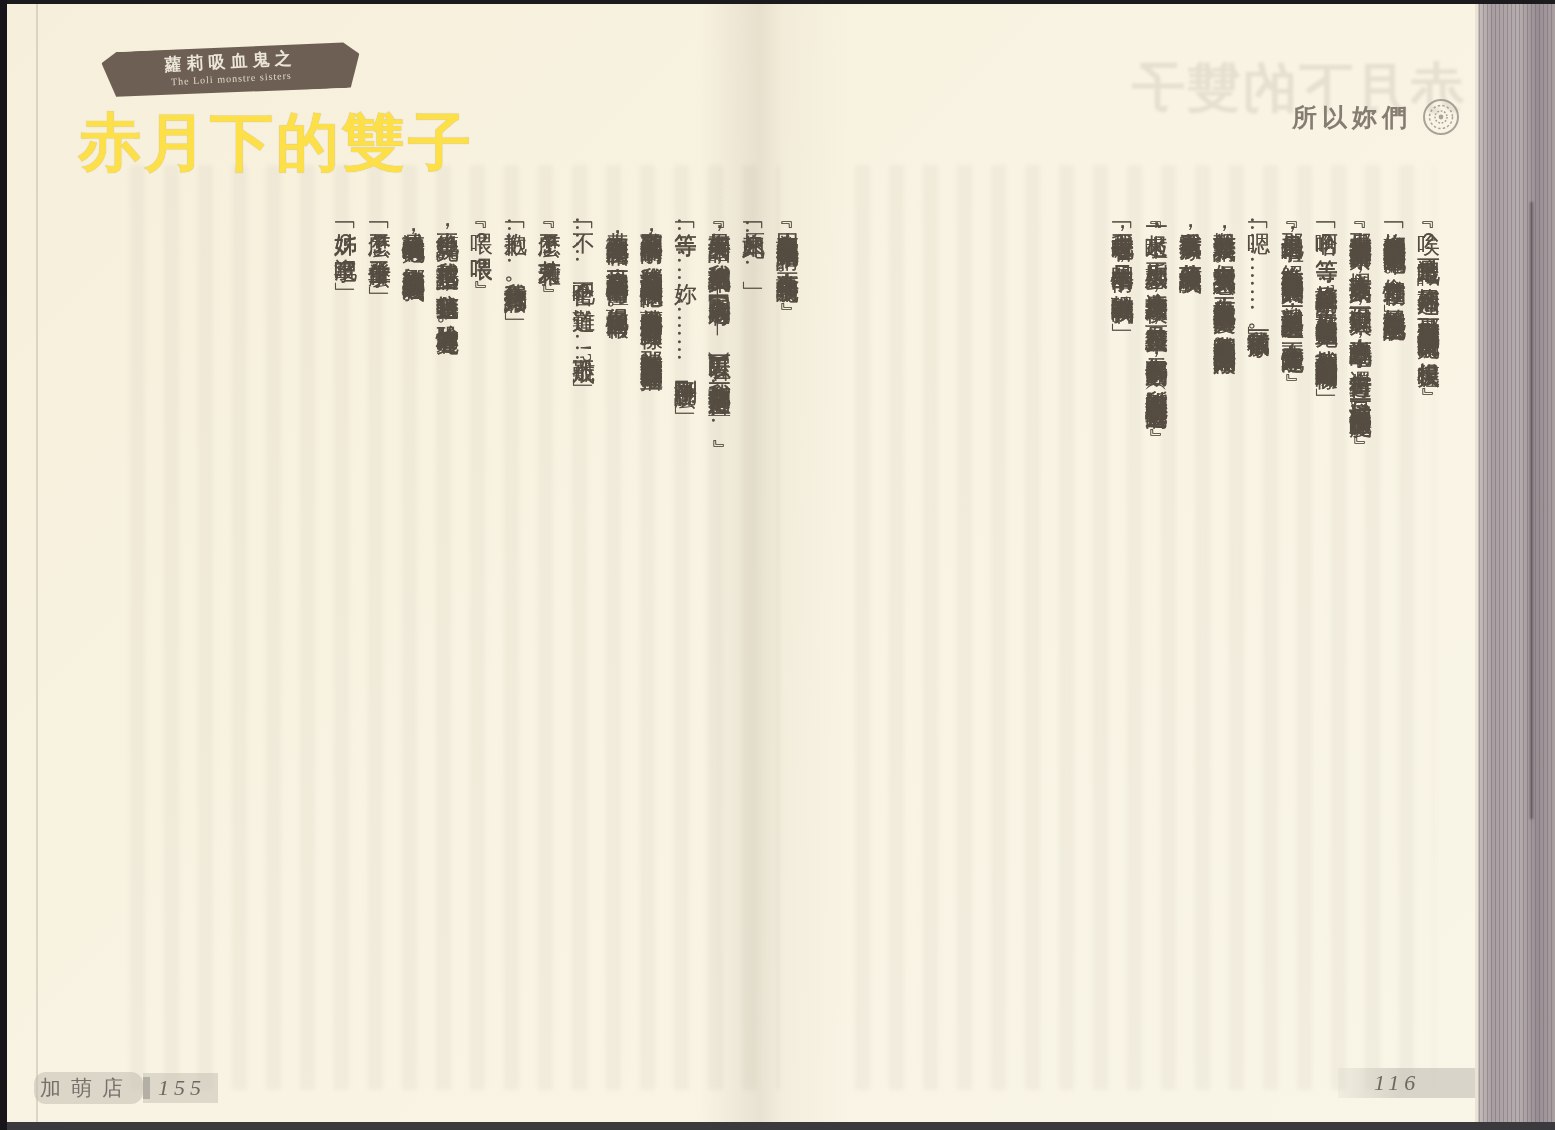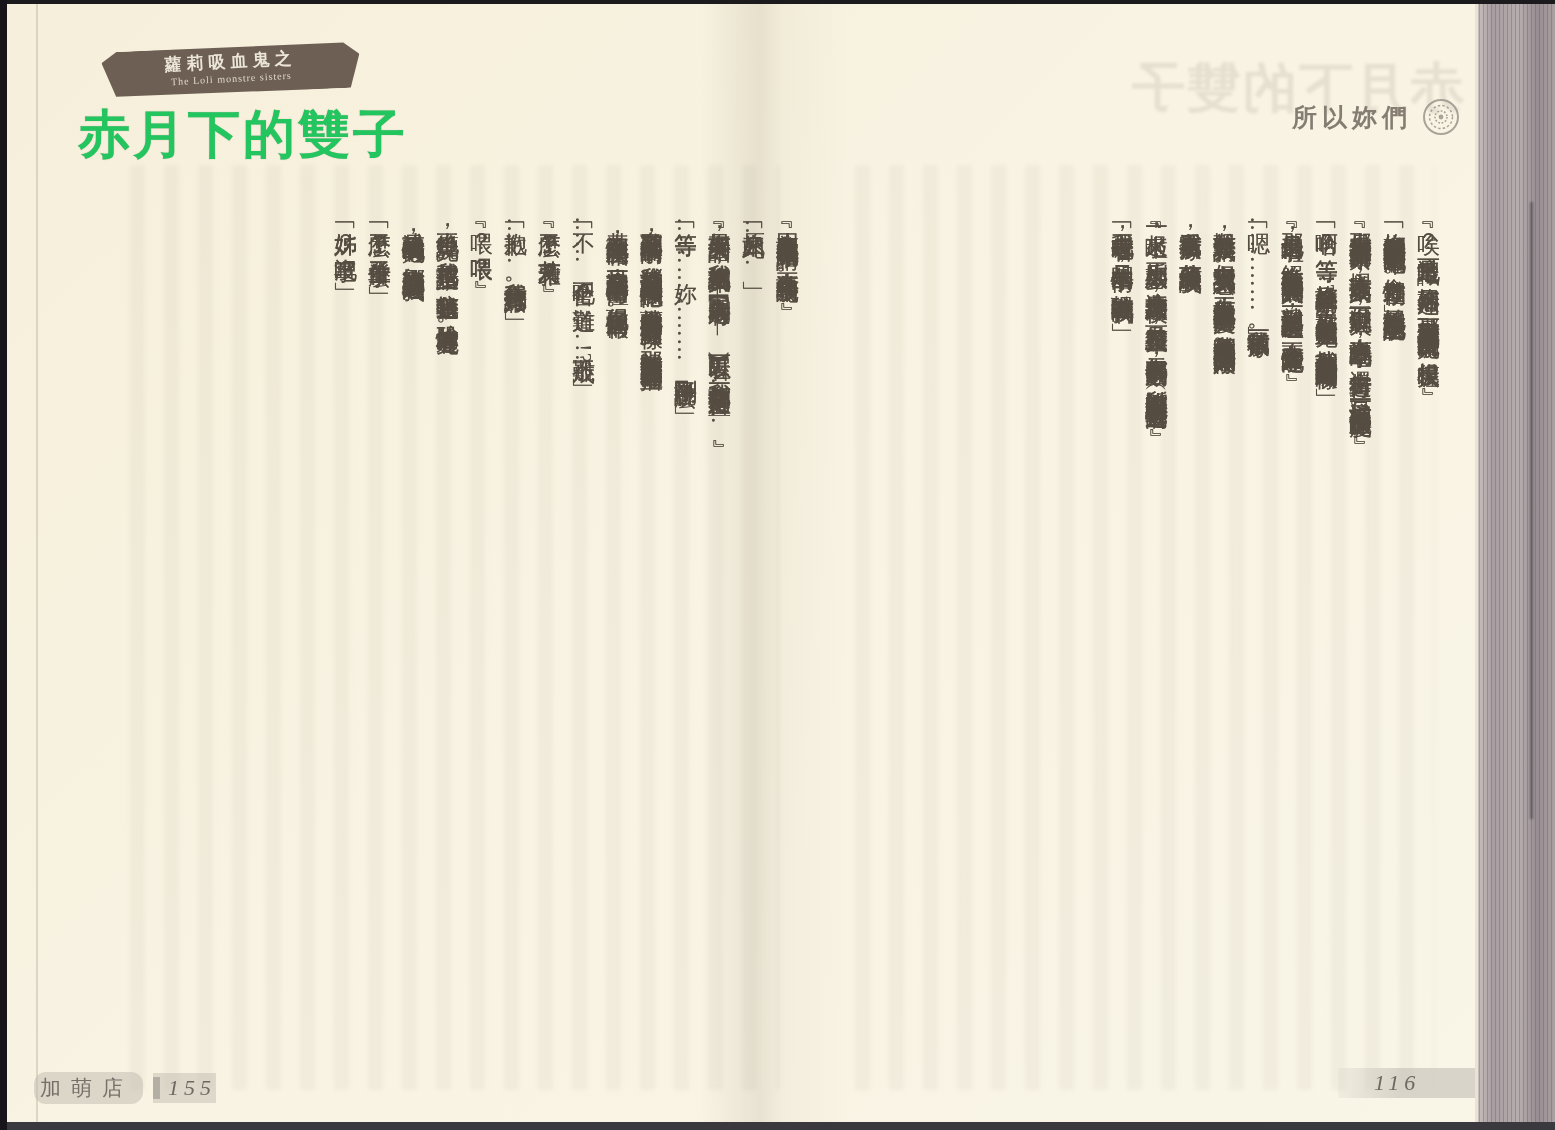--- a/index.html
+++ b/index.html
@@ -31,43 +31,43 @@
       filter:blur(2px);opacity:.65;}
   .ghost-cols.gl{left:130px;width:650px;}
   .ghost-cols.gr{left:855px;width:580px;}
   
   .logo{position:absolute;left:78px;top:46px;width:360px;color:#7a6e63;}
   .ribbon{position:relative;left:24px;top:0;width:258px;height:48px;background:#6d5f54;
       transform:rotate(-3deg);color:#ece6d8;text-align:center;
       clip-path:polygon(0 22%,6% 0,94% 5%,100% 30%,96% 100%,5% 93%);}
   .ribbon .cn{font-size:17px;font-weight:bold;letter-spacing:5px;padding-top:4px;}
   .ribbon .en{font-size:10px;letter-spacing:1px;opacity:.9;}
-  .logo .title{margin-top:6px;font-size:52px;font-weight:bold;letter-spacing:3px;
-      color:#22c55e;text-shadow:0 0 1px rgba(123,112,101,.5);white-space:nowrap;}
+  .logo .title{margin-top:6px;font-size:63px;font-weight:bold;letter-spacing:3px;
+      color:#fde047;text-shadow:0 0 1px rgba(123,112,101,.5);white-space:nowrap;}
   
   .chapter{position:absolute;left:1292px;top:98px;display:flex;align-items:center;gap:10px;}
   .chapter .txt{font-size:25px;letter-spacing:5px;color:#857d72;font-weight:bold;}
   .mandala{width:38px;height:38px;opacity:.75;}
   
   .ghost-title{position:absolute;left:1128px;top:52px;font-size:54px;font-weight:bold;
       color:#857c72;opacity:.16;transform:scaleX(-1);filter:blur(1.5px);
       letter-spacing:2px;white-space:nowrap;}
   
   .vtext{position:absolute;top:168px;height:918px;writing-mode:vertical-rl;
       font-size:23px;line-height:34px;letter-spacing:1px;color:#564d42;
       text-shadow:0 0 .5px rgba(86,77,66,.6);}
   .vtext p{margin:0;text-indent:2em;}
   .vtext.right{left:845px;width:600px;}
   .vtext.left{left:112px;width:692px;}
   
   .footer-left{position:absolute;left:34px;bottom:26px;display:flex;align-items:center;
       font-size:21px;color:#75706a;}
   .footer-left .label{letter-spacing:10px;background:rgba(189,185,174,.5);padding:2px 10px 2px 6px;border-radius:12px;}
   .footer-left .numwrap{display:flex;align-items:center;background:rgba(189,185,174,.45);
-      padding:2px 0 2px 0;margin-left:10px;}
+      padding:2px 12px 2px 0;}
   .footer-left .tick{display:inline-block;width:7px;height:22px;background:#b4afa5;margin-right:8px;}
   .pagenum{font-style:italic;letter-spacing:5px;color:#6d6860;font-size:22px;}
   .footer-right{position:absolute;left:1338px;bottom:32px;width:137px;
       background:linear-gradient(90deg,rgba(196,192,182,.15),rgba(196,192,182,.62) 35%,rgba(196,192,182,.62));
       padding:2px 0 2px 36px;}
 </style>
 </head>
 <body>
 
 <div class="stage">

